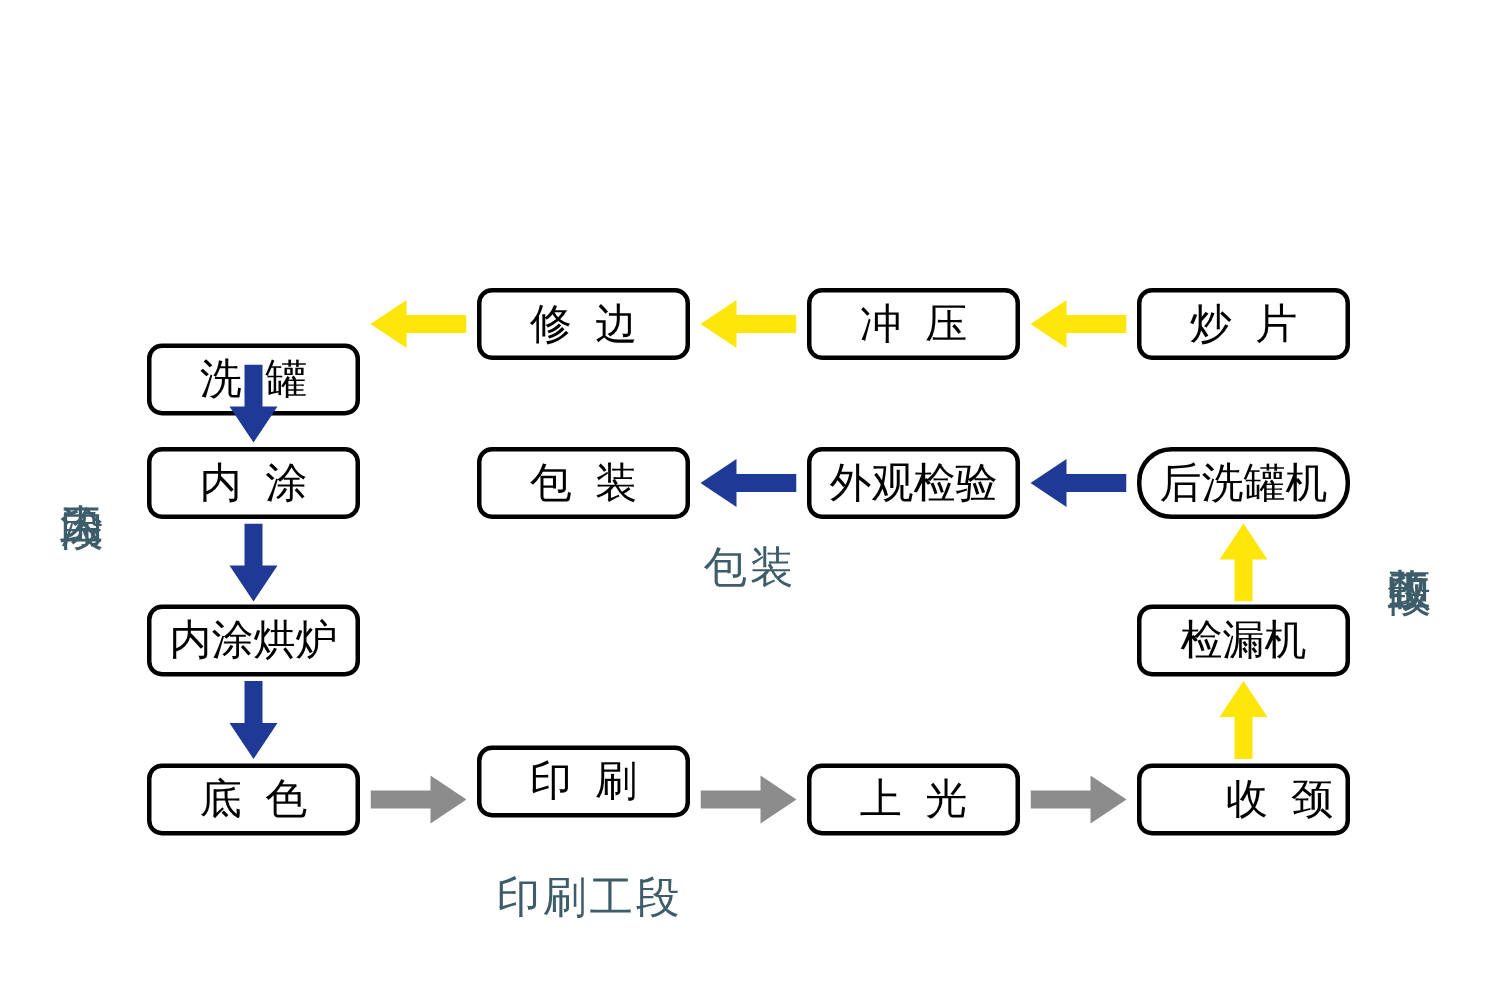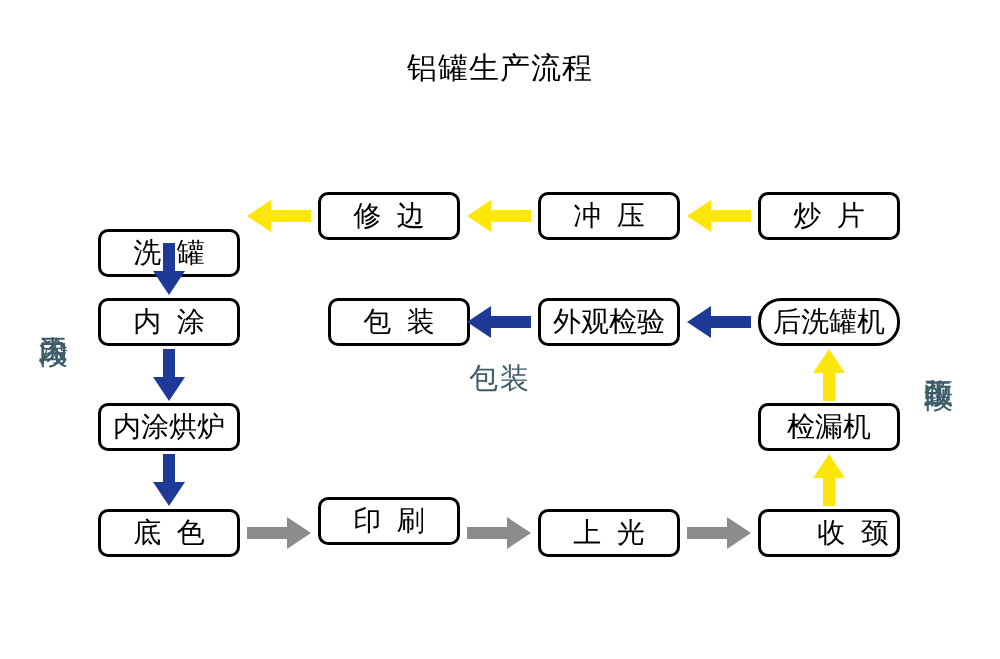--- a/index.html
+++ b/index.html
@@ -50,33 +50,33 @@
     font-size: 28px;
     color: #000000;
     white-space: pre;
   }
   .arrow { position: absolute; line-height: 0; }
 </style>
 </head>
 <body>
 
 <div class="canvas">
-  <div class="title">铝罐生产流程</div>
 
   <div class="section-label vertical lbl-inner-coating">内涂工段</div>
   <div class="section-label lbl-packing">包装</div>
   <div class="section-label vertical lbl-necking">收颈工段</div>
+  <div class="section-label lbl-printing">印刷工段</div>
 
   <div id="diagram">
       <div class="node" style="left: 98px; top: 192px; margin-top: 37px;">洗  罐</div>
       <div class="node" style="left: 318px; top: 192px;">修  边</div>
       <div class="node" style="left: 538px; top: 192px;">冲  压</div>
       <div class="node" style="left: 758px; top: 192px;">炒  片</div>
       <div class="node" style="left: 98px; top: 298px;">内  涂</div>
-      <div class="node" style="left: 328px; top: 298px;">包  装</div>
+      <div class="node" style="left: 318px; top: 298px;">包  装</div>
       <div class="node" style="left: 538px; top: 298px;">外观检验</div>
       <div class="node" style="left: 758px; top: 298px; border-radius: 23px;">后洗罐机</div>
       <div class="node" style="left: 98px; top: 403px;">内涂烘炉</div>
       <div class="node" style="left: 758px; top: 403px;">检漏机</div>
       <div class="node" style="left: 98px; top: 509px;">底  色</div>
       <div class="node" style="left: 318px; top: 497px;">印  刷</div>
       <div class="node" style="left: 538px; top: 509px;">上  光</div>
       <div class="node" style="left: 758px; top: 509px; padding-left: 48px;">收  颈</div>
       <div class="arrow" style="left: 247px; top: 198px;"><svg width="64" height="36" viewBox="0 0 64 36">
           <polygon points="64,12 24,12 24,2 0,18 24,34 24,24 64,24" fill="#FFE60A"></polygon>

